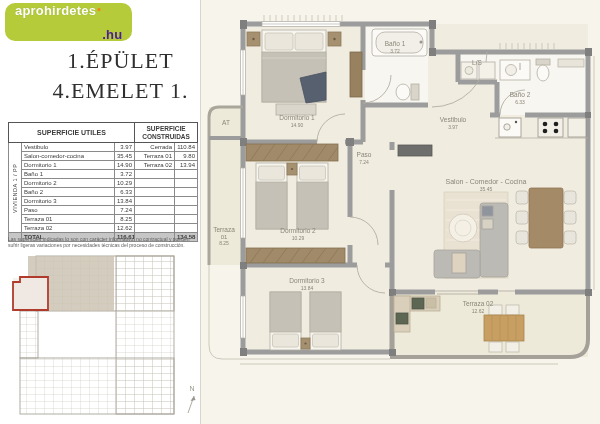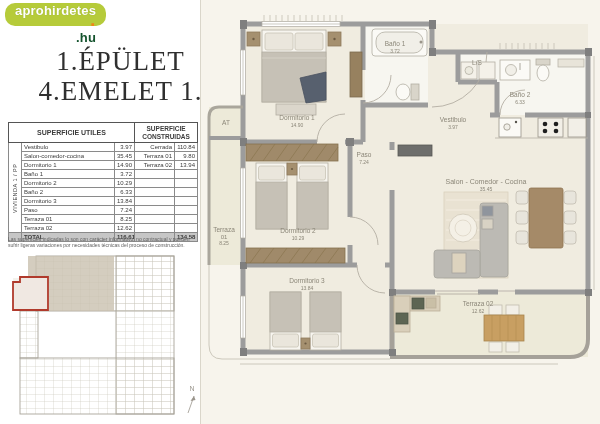--- a/index.html
+++ b/index.html
@@ -1,28 +1,28 @@
 <!DOCTYPE html>
 <html><head>
 <meta charset="utf-8">
 <style>
   html,body{margin:0;padding:0;}
   body{width:600px;height:424px;background:#ffffff;font-family:"Liberation Sans",sans-serif;overflow:hidden;}
   #stage{position:relative;width:600px;height:424px;background:#ffffff;}
   #plan-bg{position:absolute;left:201px;top:0;width:399px;height:424px;background:#f7f4ec;}
   #divider{position:absolute;left:200px;top:0;width:1px;height:424px;background:#dad6ca;}
   
-  .logo{position:absolute;left:5px;top:3px;height:23px;padding:0 10px;background:#b6cb3a;border-radius:10px;
-        display:flex;align-items:flex-end;font-weight:bold;font-size:13px;letter-spacing:.2px;flex-direction:column;}
+  .logo{position:absolute;left:5px;top:3px;height:38px;padding:0 10px;background:#b6cb3a;border-radius:10px;
+        display:flex;align-items:flex-start;font-weight:bold;font-size:13px;letter-spacing:.2px;}
   .logo .main{color:#ffffff;text-shadow:0 0 1px #8da32b;}
   .logo .dot{color:#f08418;font-size:11px;margin:0 1px;}
-  .logo .suffix{color:#14532d;}
+  .logo .suffix{color:#4c1d95;margin-top:24px;}
   
   .title{position:absolute;left:18px;top:46px;width:205px;text-align:center;
-         font-family:"Liberation Serif",serif;color:#2f2f2f;font-size:27px;line-height:30px;letter-spacing:1px;}
+         font-family:"Liberation Serif",serif;color:#2f2f2f;font-size:22px;line-height:30px;letter-spacing:1px;}
   
   .areas{position:absolute;left:8px;top:122px;width:189px;border-collapse:collapse;
          font-size:6px;color:#3c3c3c;table-layout:fixed;}
   .areas th,.areas td{border:0.5px solid #8a8a8a;padding:0 2px;height:8px;line-height:7px;overflow:hidden;white-space:nowrap;}
   .areas th{font-size:7px;font-weight:bold;height:19px;border:1px solid #555;}
   .areas{border:1px solid #555;}
   .areas td.num{text-align:right;}
   .areas td.cname{text-align:right;}
   .vert{writing-mode:vertical-rl;transform:rotate(180deg);text-align:center;font-size:5.5px;letter-spacing:.5px;color:#444;}
   .totalrow td{background:#c6c6c6;font-weight:bold;}

